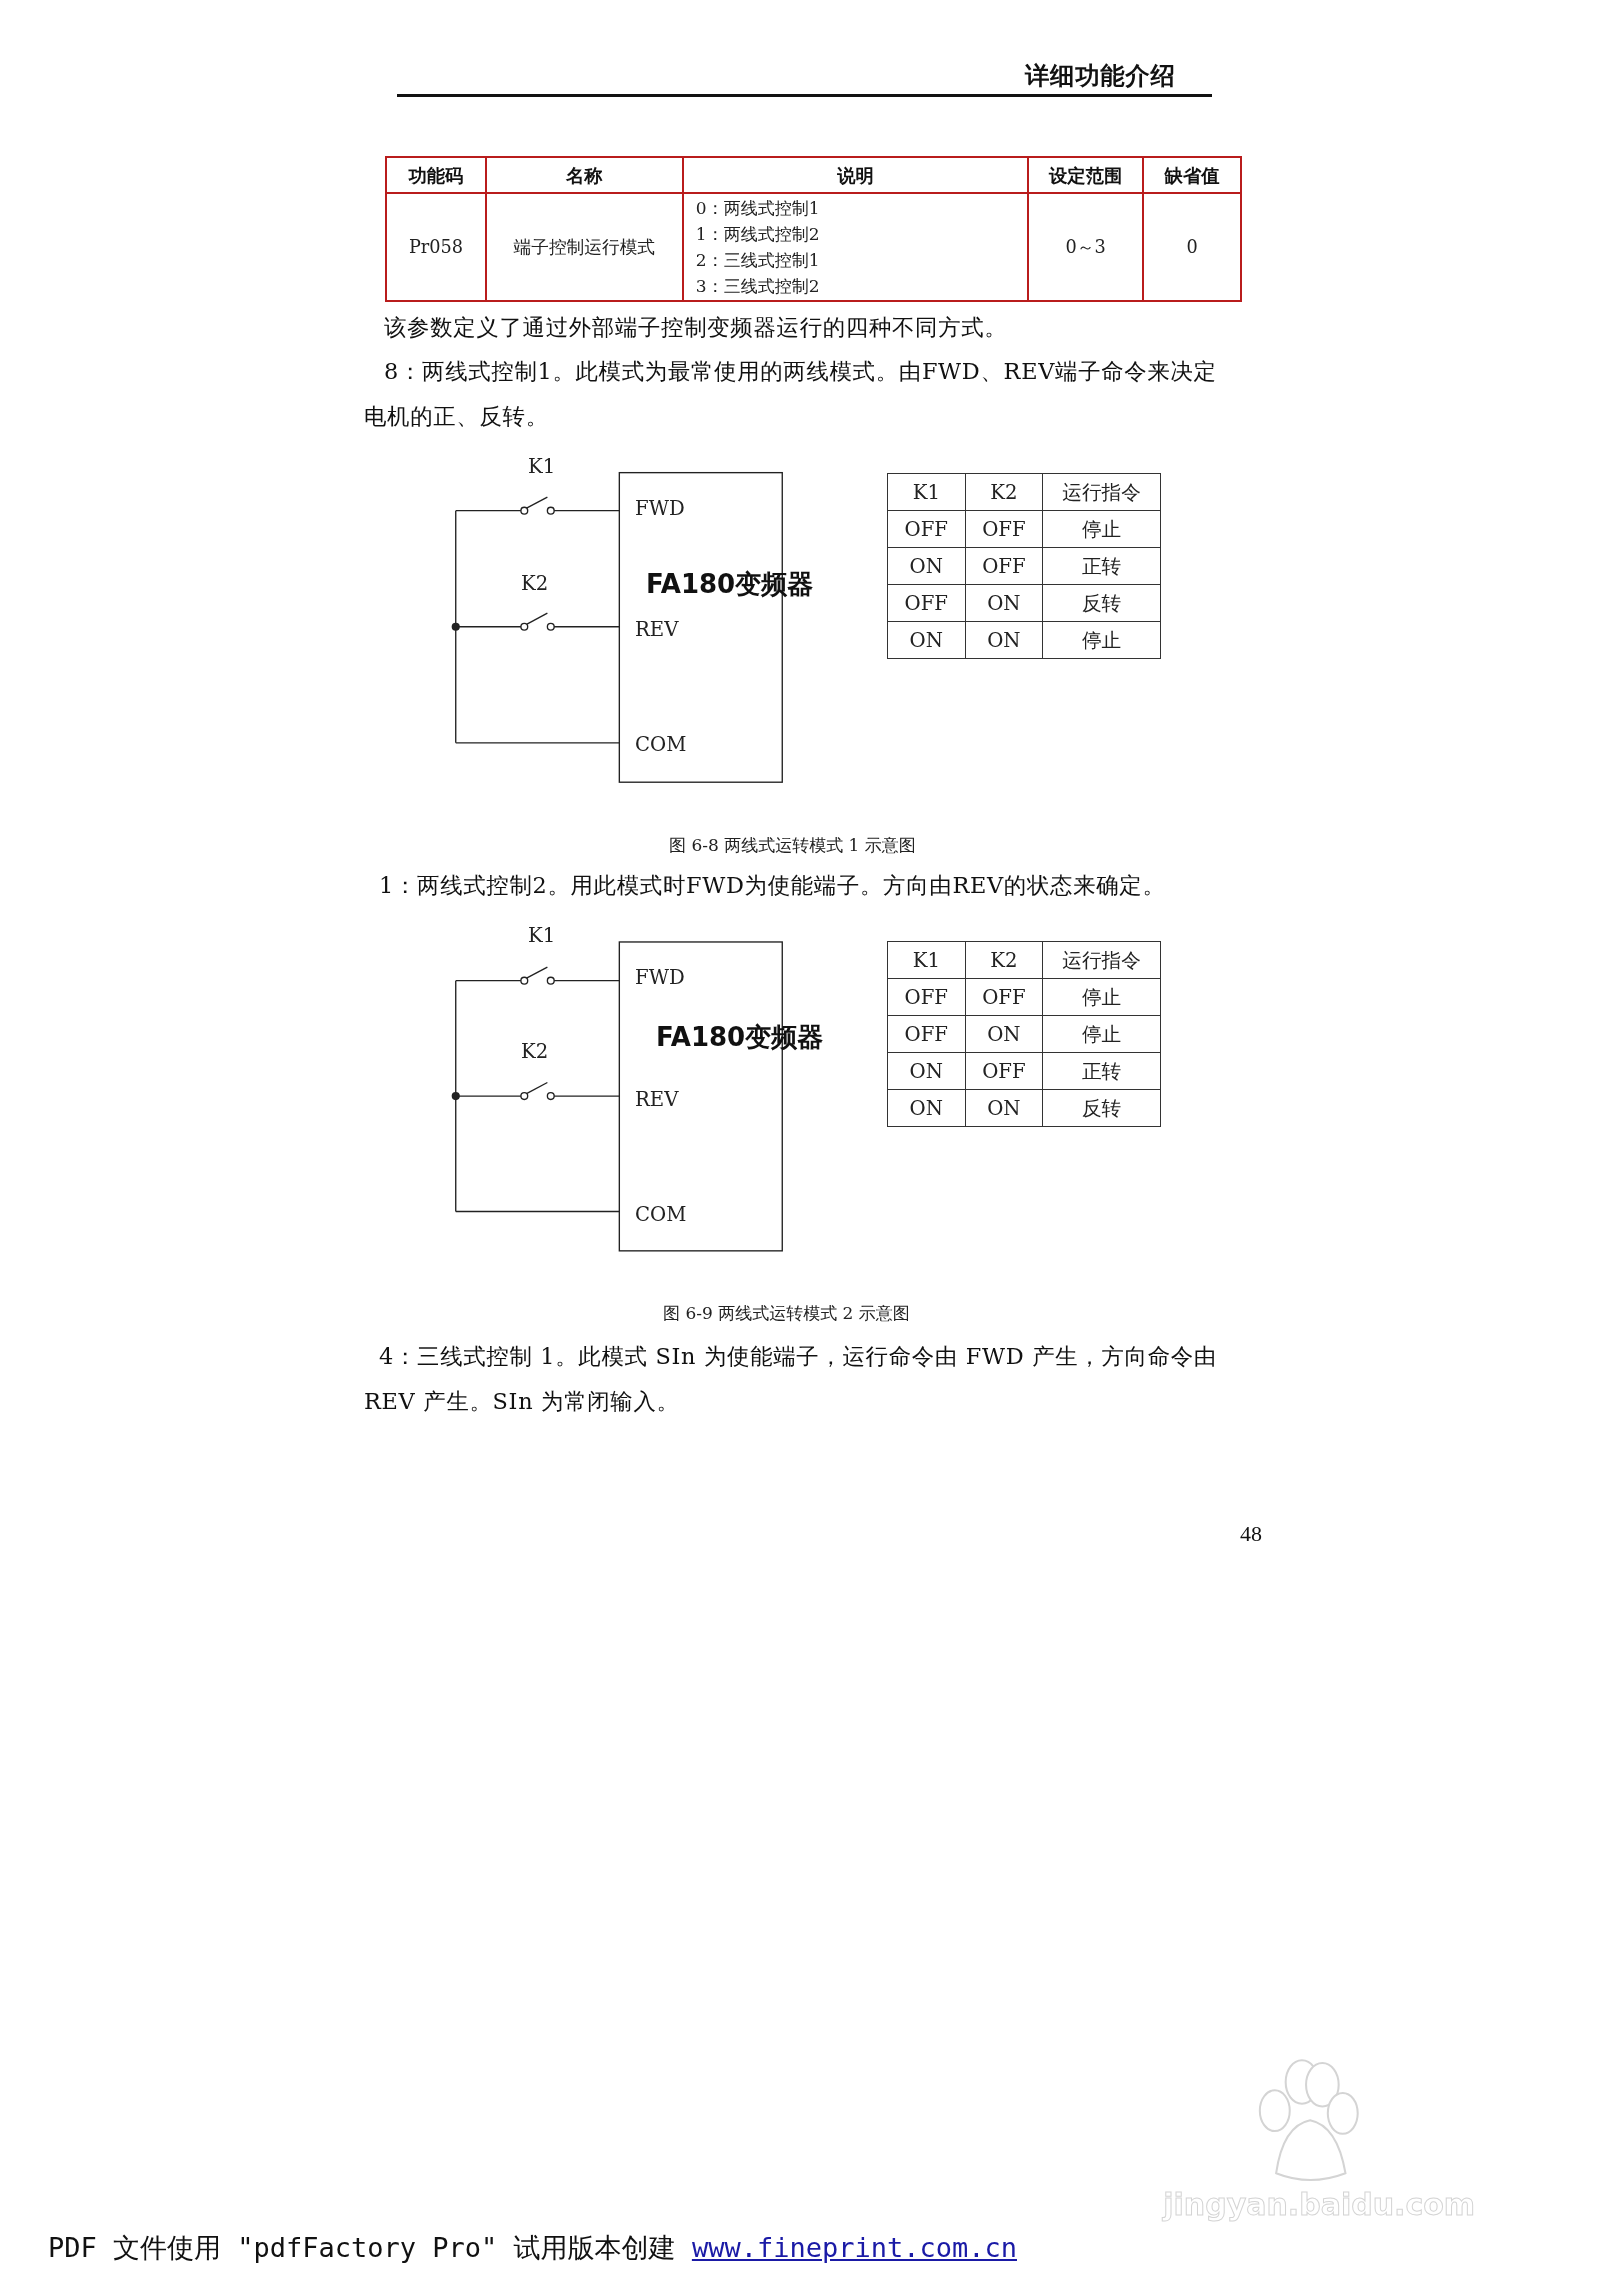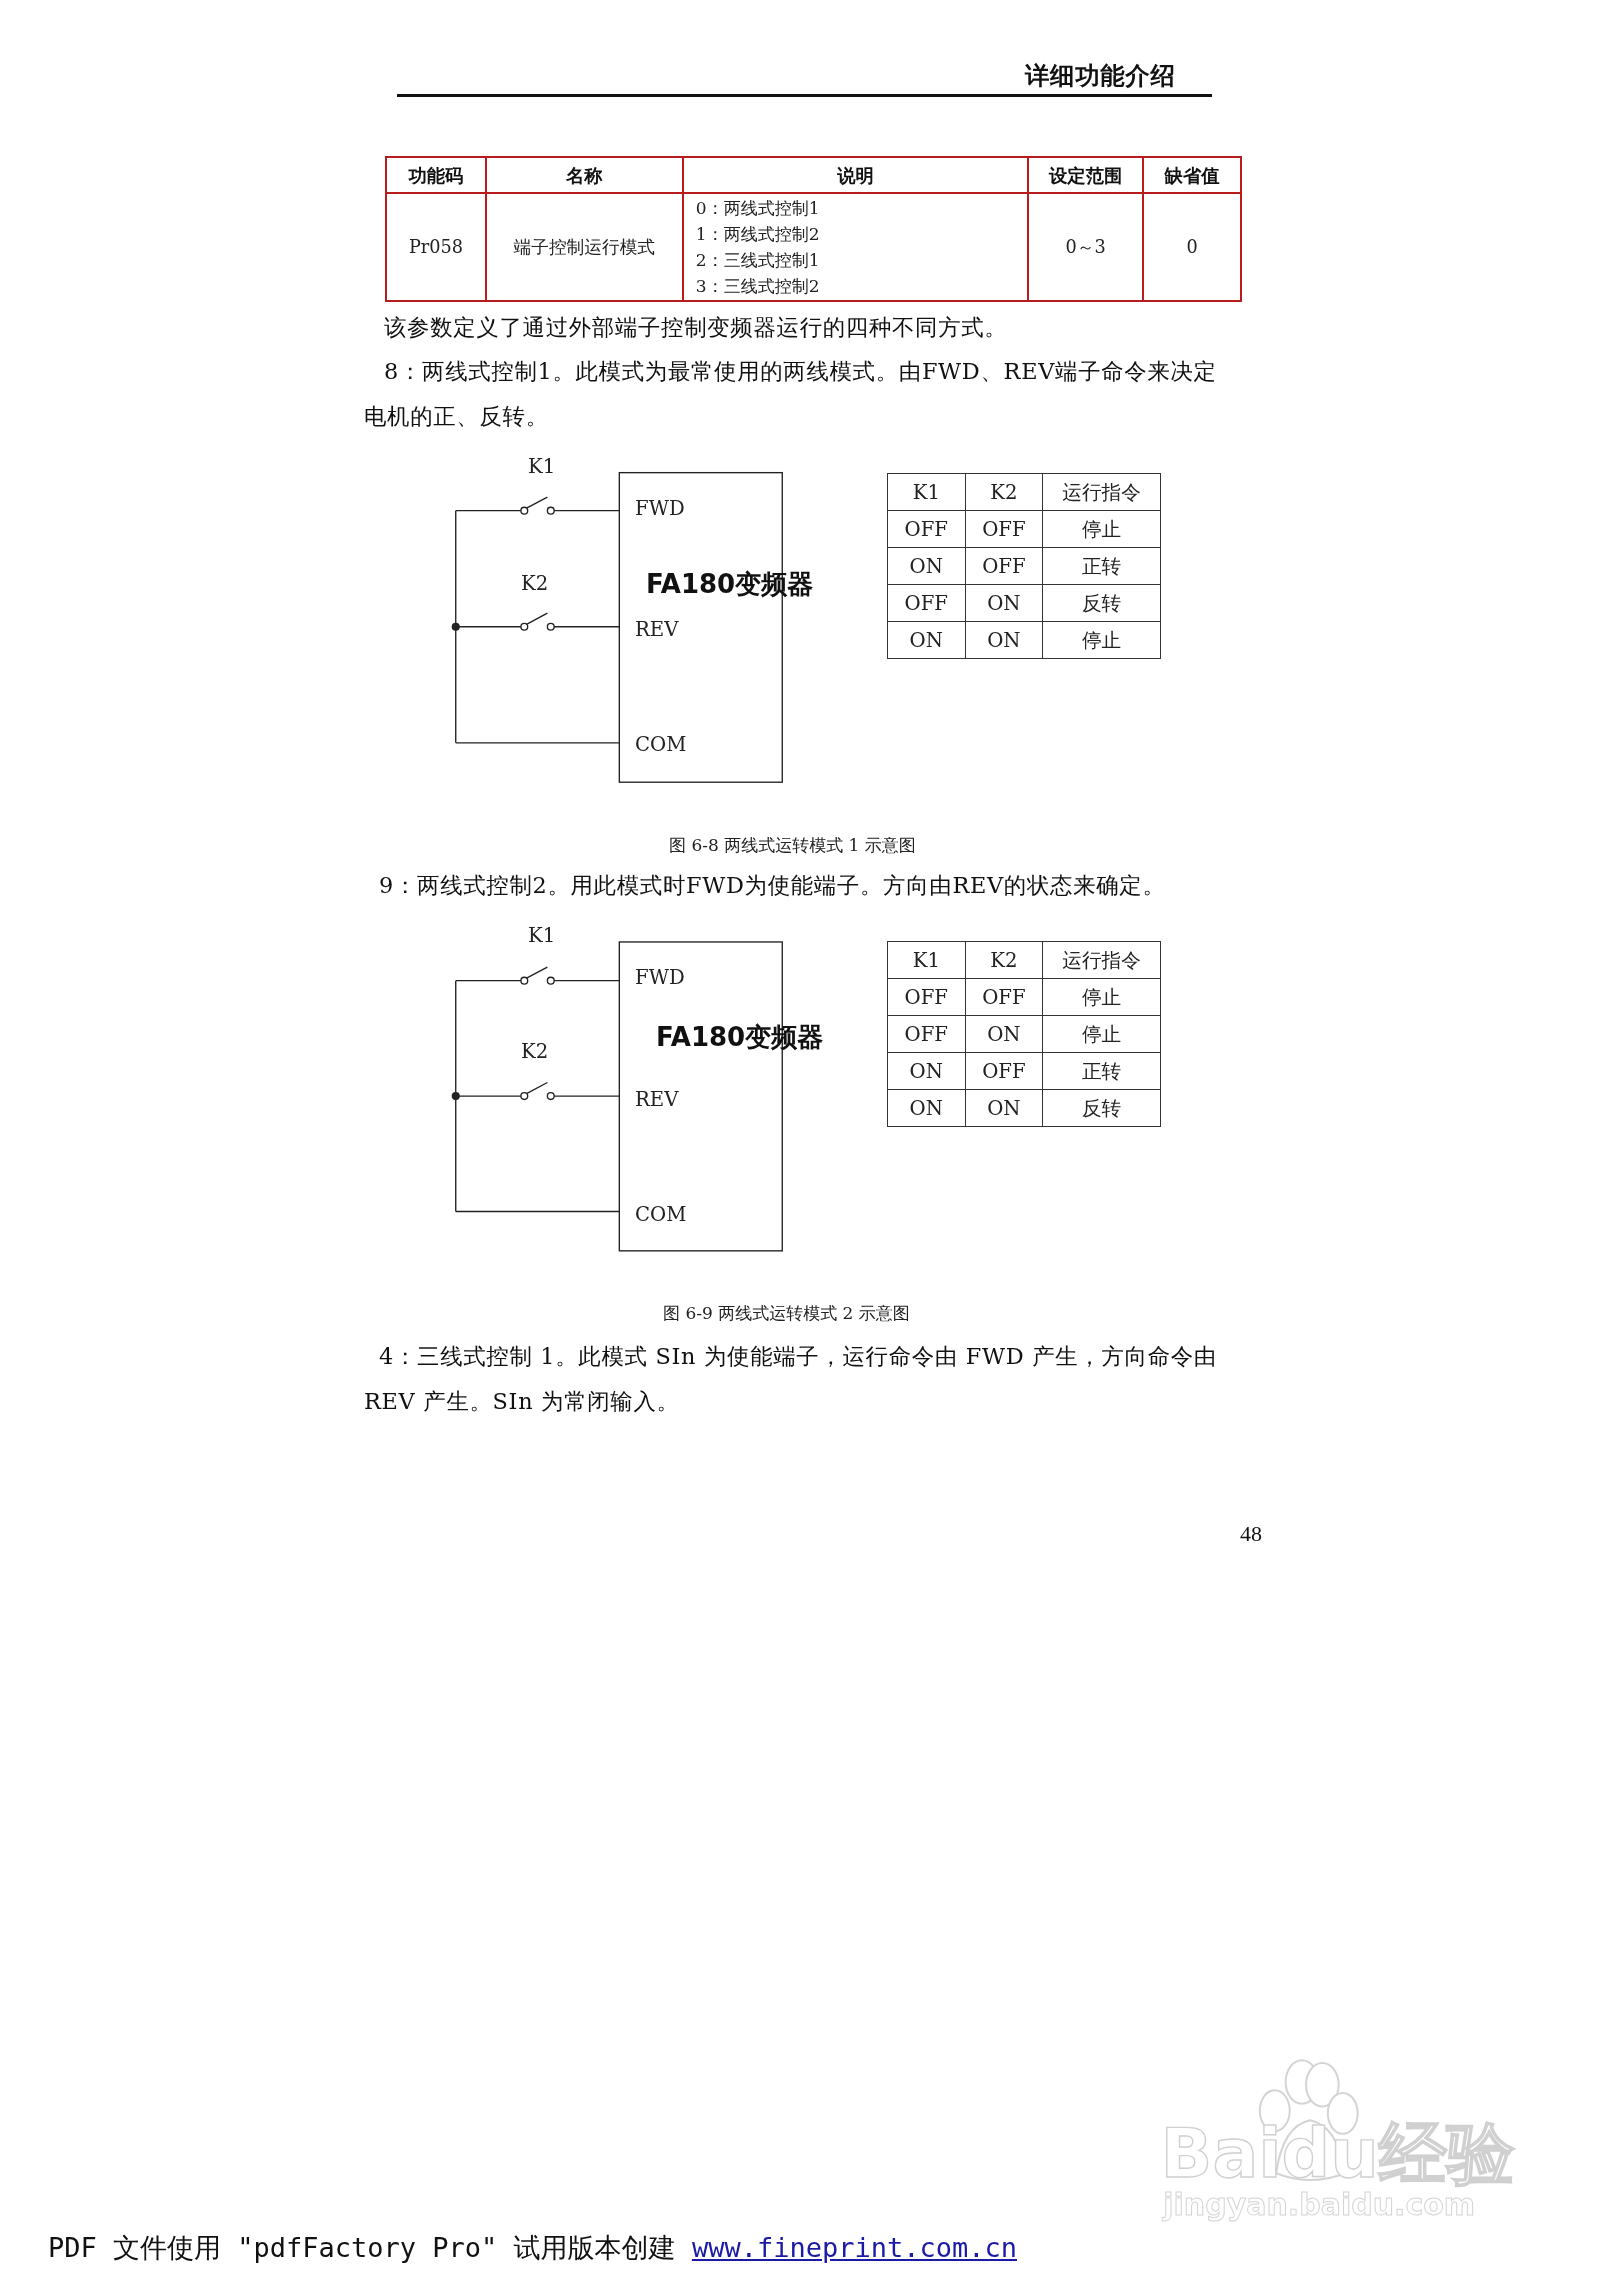--- a/index.html
+++ b/index.html
@@ -139,21 +139,21 @@
   <tr>
     <td>ON</td>
     <td>ON</td>
     <td>停止</td>
   </tr>
 </tbody>
   </table>
 
 <div class="abs caption" style="left:669px; top:834px;">图 6-8  两线式运转模式 1 示意图</div>
 
-<div class="abs para" style="left:379px; top:872px;">9：两线式控制2。用此模式时FWD为使能端子。方向由REV的状态来确定。</div>
+<div class="abs para" style="left:379px; top:872px;">1：两线式控制2。用此模式时FWD为使能端子。方向由REV的状态来确定。</div>
 
 <div class="diagram" style="left:448px; top:925px;">
   <svg width="435" height="353" viewBox="0 0 640 520">
     <g stroke="#222" stroke-width="2" fill="none">
       <rect x="252" y="25" width="240" height="455"></rect>
       <line x1="11" y1="82" x2="11" y2="422"></line>
       <line x1="11" y1="82" x2="108" y2="82"></line>
       <line x1="155" y1="82" x2="252" y2="82"></line>
       <line x1="116" y1="78" x2="146" y2="62"></line>
       <circle cx="112" cy="82" r="5" fill="#fff"></circle>
@@ -215,20 +215,19 @@
 <div class="abs watermark">
   <svg width="435" height="170" viewBox="0 0 640 250" style="position:absolute;left:0;top:0;">
     <g fill="#fff" stroke="#d4d4d4" stroke-width="3">
       <ellipse cx="228" cy="56" rx="24" ry="32"></ellipse>
       <ellipse cx="258" cy="60" rx="24" ry="32"></ellipse>
       <ellipse cx="188" cy="98" rx="22" ry="30"></ellipse>
       <ellipse cx="288" cy="102" rx="22" ry="30"></ellipse>
       <path d="M190 190 Q200 120 240 112 Q280 120 292 190 Q240 210 190 190 Z"></path>
     </g>
   </svg>
-  <div class="wm-text" style="left:13.6px; top:65px; font-size:68px;">Baidu经验</div>
   <div class="wm-text" style="left:16.3px; top:143px; font-size:30px; -webkit-text-stroke:1px #d4d4d4;">jingyan.baidu.com</div>
 </div>
 
 <div class="abs footer">
   <span>PDF 文件使用 "pdfFactory Pro" 试用版本创建 </span><a>www.fineprint.com.cn</a>
 </div>
 
 
 </body></html>

